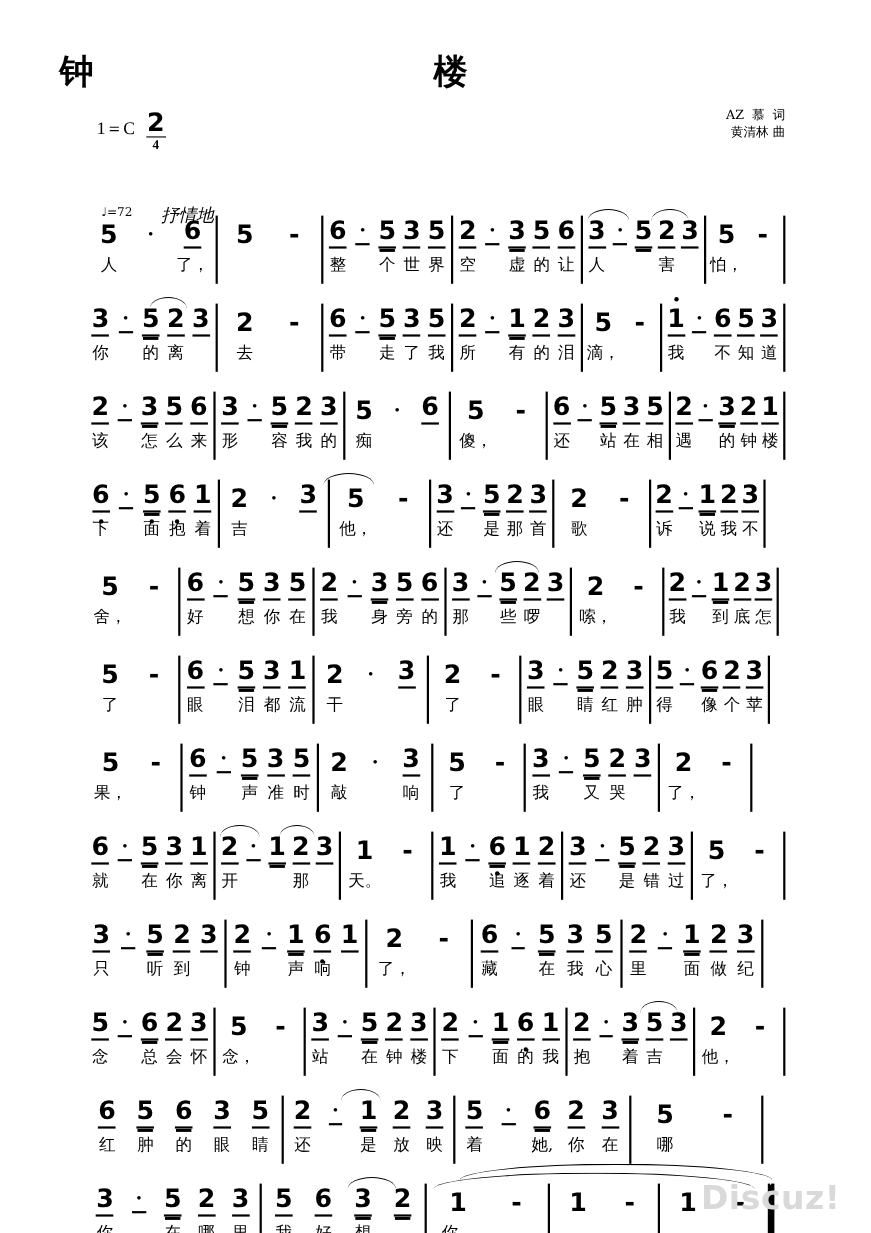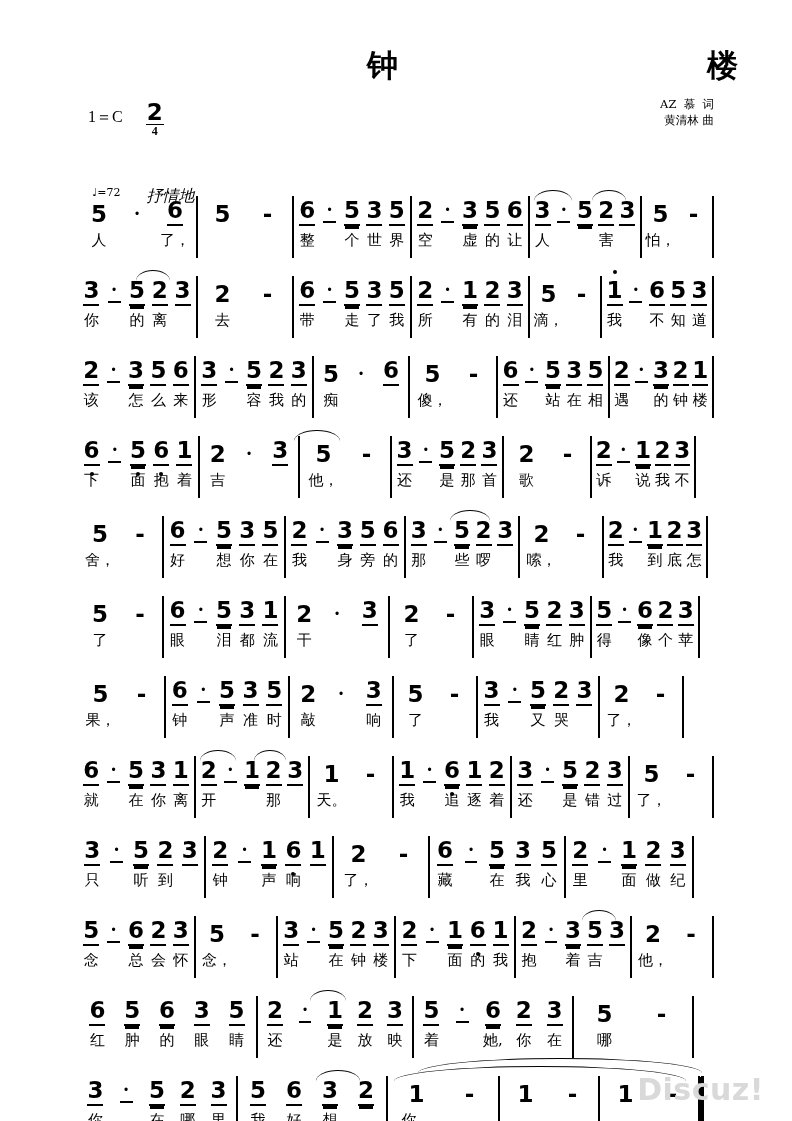--- a/index.html
+++ b/index.html
@@ -15,21 +15,21 @@
     color: #000000;
     overflow: hidden;
   }
 
   
   .sheet-header {
     position: relative;
     padding-top: 48px;
   }
   .title {
-    text-align: right;
+    text-align: left;
     font-size: 31px;
     font-weight: 700;
     letter-spacing: 54px;
     text-indent: 54px;
     font-family: "DejaVu Sans", "Liberation Sans", sans-serif;
     line-height: 1.15;
   }
   .subtitle {
     text-align: center;
     font-size: 15px;
@@ -43,21 +43,21 @@
     margin-top: 10px;
   }
   .keysig {
     position: absolute;
     left: 88px;
     top: 6px;
     font-size: 16px;
     font-family: "Liberation Serif", serif;
     display: flex;
     align-items: center;
-    gap: 23px;
+    gap: 10px;
   }
   .keysig .eq { letter-spacing: 0px; }
   .timesig {
     display: inline-flex;
     flex-direction: column;
     align-items: center;
     font-size: 12px;
     font-weight: 700;
     line-height: 1.0;
     position: relative;

